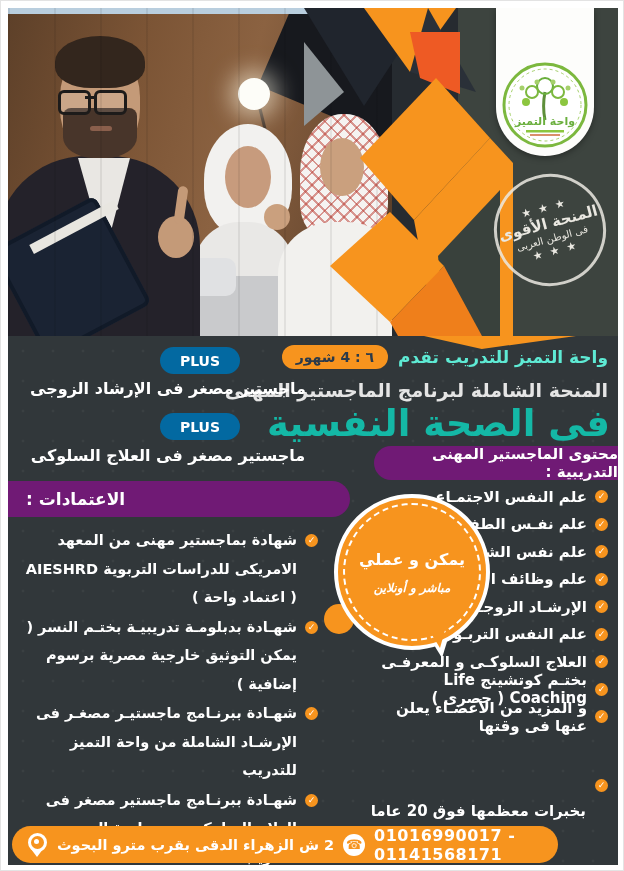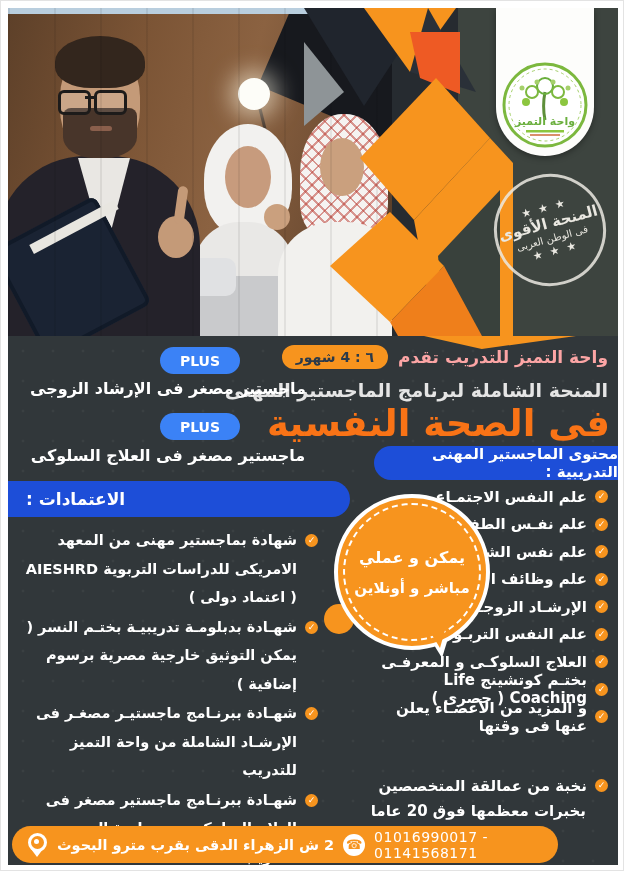--- a/index.html
+++ b/index.html
@@ -77,71 +77,71 @@
   .stamp-l2{font-size:10px;line-height:12px;}
 
   
   .bottom{position:absolute;left:0;top:328px;width:610px;height:529px;background:#31373a;}
   .bottom::before{content:"";position:absolute;inset:0;
      background-image:radial-gradient(rgba(255,255,255,.045) 1.5px,transparent 1.6px);
      background-size:30px 30px;pointer-events:none;}
   .header-wedge{position:absolute;left:416px;top:0;width:152px;height:13px;background:#F7941E;
                 clip-path:polygon(0 0,100% 0,38% 100%);}
   .presenter-row{position:absolute;top:9px;right:10px;display:flex;align-items:center;gap:10px;direction:rtl;}
-  .presenter{font-size:17px;font-weight:bold;color:#fca5a5;}
+  .presenter{font-size:17px;font-weight:bold;color:#5eead4;}
   .duration-pill{background:#F7941E;color:#2b3a4a;font-size:14px;font-weight:bold;
                  padding:4px 14px;border-radius:15px;white-space:nowrap;}
   .subtitle{position:absolute;top:43px;right:10px;color:#e5e5e5;font-size:19px;font-weight:bold;direction:rtl;}
-  .main-title{position:absolute;top:66px;right:8px;color:#f97316;font-size:37px;font-weight:bold;direction:rtl;}
-
-  .bar{position:absolute;background:#1d4ed8;color:#fff;font-weight:bold;direction:rtl;
+  .main-title{position:absolute;top:66px;right:8px;color:#14b8a6;font-size:37px;font-weight:bold;direction:rtl;}
+
+  .bar{position:absolute;background:#701a75;color:#fff;font-weight:bold;direction:rtl;
        display:flex;align-items:center;}
   .contents-bar{top:110px;right:0;width:236px;height:34px;border-radius:17px 0 0 17px;
                 font-size:15px;justify-content:center;padding-left:8px;}
   .offer-bar{top:399px;right:0;width:160px;height:33px;border-radius:17px 0 0 17px;
              font-size:16px;padding-right:22px;}
   .accr-bar{top:145px;left:0;width:308px;height:36px;border-radius:0 18px 18px 0;
             font-size:17px;justify-content:flex-end;padding-left:18px;padding-right:16px;}
 
   .list{position:absolute;direction:rtl;color:#fff;font-weight:bold;}
   .contents-list{top:147px;right:10px;width:246px;font-size:15px;}
   .contents-list .item{display:flex;align-items:center;gap:8px;height:27.5px;}
   .offer-block{top:437px;right:10px;width:250px;font-size:15px;}
   .offer-block .item{display:flex;align-items:center;gap:8px;height:25px;}
   .offer-cont{padding-right:22px;height:25px;display:flex;align-items:center;}
   .accr-list{top:190px;left:8px;width:302px;font-size:14.5px;}
   .accr-list .item{display:flex;gap:8px;line-height:28.5px;margin-bottom:1px;text-align:right;}
   .accr-list .b{margin-top:8px;}
   .b{flex:0 0 13px;width:13px;height:13px;border-radius:50%;background:#F7941E;color:#fff;
      font-size:9px;line-height:13px;text-align:center;font-weight:bold;}
 
-  .plus-pill{position:absolute;left:152px;width:80px;height:27px;background:#3b82f6;border-radius:14px;
+  .plus-pill{position:absolute;left:152px;width:80px;height:27px;background:#0369a1;border-radius:14px;
              color:#fff;font-size:14px;font-weight:bold;display:flex;align-items:center;justify-content:center;}
   .plus1{top:11px;} .plus2{top:77px;}
   .plus-label{position:absolute;left:10px;width:300px;text-align:center;color:#fff;
               font-size:16px;font-weight:bold;direction:rtl;}
   .pl1{top:43px;} .pl2{top:110px;}
 
   
   .bubble{position:absolute;left:326px;top:158px;width:148px;height:148px;border-radius:50%;
           background:#F7941E;border:4px solid #fff;display:flex;flex-direction:column;align-items:center;
           justify-content:center;color:#fff;font-weight:bold;direction:rtl;z-index:2;}
   .bubble::before{content:"";position:absolute;inset:5px;border:2px dashed #fff;border-radius:50%;}
-  .bubble-l1{font-size:16px;} .bubble-l2{font-size:15px;margin-top:12px;}
+  .bubble-l1{font-size:16px;} .bubble-l2{font-size:12px;margin-top:12px;font-style:italic;}
   .bubble-tail{position:absolute;left:418px;top:296px;width:0;height:0;z-index:1;
       border-left:16px solid transparent;border-right:8px solid transparent;border-top:26px solid #fff;}
   .bubble-tail-in{position:absolute;left:421px;top:294px;width:0;height:0;z-index:3;
       border-left:11px solid transparent;border-right:5px solid transparent;border-top:18px solid #F7941E;}
   .dot-big{position:absolute;left:316px;top:268px;width:30px;height:30px;border-radius:50%;background:#F7941E;}
   .dot-small{position:absolute;left:392px;top:292px;width:15px;height:15px;border-radius:50%;background:#F7941E;z-index:0;}
 
   
   .footer-bar{position:absolute;top:490px;left:4px;width:546px;height:37px;background:#F7941E;border-radius:19px;
               display:flex;align-items:center;direction:rtl;gap:9px;padding:0 14px;box-sizing:border-box;color:#fff;}
-  .phones{font-size:14px;font-weight:normal;letter-spacing:.5px;direction:ltr;}
+  .phones{font-size:16px;font-weight:bold;letter-spacing:.5px;direction:ltr;}
   .address{font-size:14.5px;font-weight:bold;white-space:nowrap;}
   .icon-phone{width:22px;height:22px;border-radius:50%;background:#fff;color:#F7941E;font-size:13px;
               line-height:22px;text-align:center;flex:0 0 22px;}
   .icon-pin{position:relative;width:22px;height:24px;flex:0 0 22px;}
   .icon-pin .ring{position:absolute;left:2px;top:0;width:13px;height:13px;border:3px solid #fff;border-radius:50%;}
   .icon-pin .dotc{position:absolute;left:8px;top:6px;width:5px;height:5px;background:#fff;border-radius:50%;}
   .icon-pin .tail{position:absolute;left:5px;top:16px;width:0;height:0;
       border-left:6px solid transparent;border-right:6px solid transparent;border-top:8px solid #fff;}
 </style>
 </head>
@@ -286,41 +286,40 @@
         <div class="bubble-l2">مباشر و أونلاين</div>
       </div>
       <div class="bubble-tail-in"></div>
       <div class="dot-big"></div>
       <div class="dot-small"></div>
 
       <div class="bar accr-bar">الاعتمادات :</div>
       <div class="list accr-list">
         <div class="item">
             <span class="b">✓</span>
-            <span>شهادة بماجستير مهنى من المعهد الامريكى للدراسات التربوية AIESHRD ( اعتماد دولى )</span>
+            <span>شهادة بماجستير مهنى من المعهد الامريكى للدراسات التربوية AIESHRD ( اعتماد واحة )</span>
           </div>
         <div class="item">
             <span class="b">✓</span>
             <span>شهـادة بدبلومـة تدريبيـة بختـم النسر ( يمكن التوثيق خارجية مصرية برسوم إضافية )</span>
           </div>
         <div class="item">
             <span class="b">✓</span>
             <span>شهـادة ببرنـامج ماجستيـر مصغـر فى الإرشـاد الشاملة من واحة التميز للتدريب</span>
           </div>
         <div class="item">
             <span class="b">✓</span>
             <span>شهـادة ببرنـامج ماجستير مصغر فى العلاج السلوكـى من واحـة التميـز للتدريب</span>
           </div>
 
       </div>
 
       <div class="list offer-block">
         <div class="item">
             <span class="b">✓</span>
-            <span>نخبة من عمالقة المتخصصين</span>
           </div>
         <div class="offer-cont">بخبرات معظمها فوق 20 عاما</div>
       </div>
 
       <div class="footer-bar">
         <span class="phones">01016990017 - 01141568171</span>
         <span class="icon-phone">☎</span>
         <span class="address">2 ش الزهراء الدقى بقرب مترو البحوث</span>
         <span class="icon-pin">
           <span class="ring"></span>

